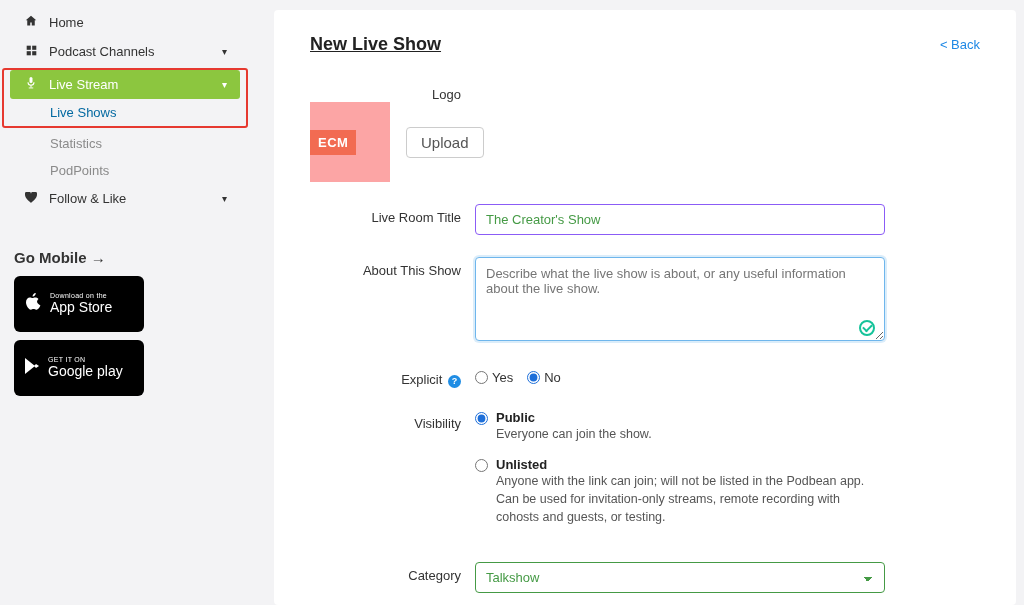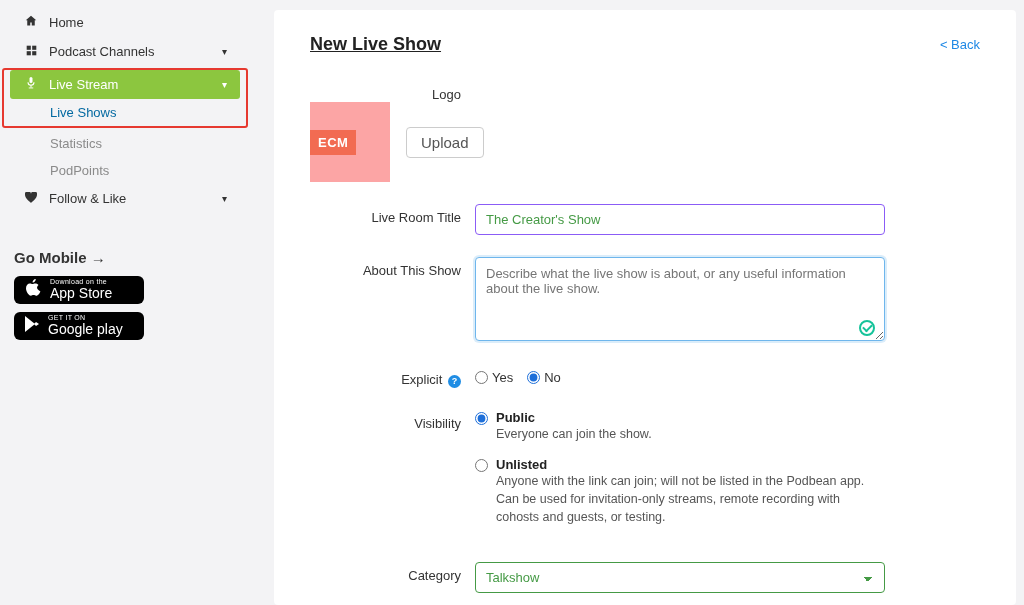--- a/index.html
+++ b/index.html
@@ -55,21 +55,21 @@
     padding: 0 6px;
   }
 
   .go-mobile { margin-top: 36px; padding: 0 4px; }
   .go-mobile h4 { font-size: 15px; font-weight: 700; margin-bottom: 10px; }
   .store-badge {
     display: flex; align-items: center;
     background: #000; color: #fff;
     border-radius: 6px;
     padding: 6px 10px;
-    width: 130px; height: 28px;
+    width: 130px; height: 56px;
     margin-bottom: 8px;
     cursor: pointer;
   }
   .store-badge .sb-icon { font-size: 20px; margin-right: 8px; }
   .store-badge .sb-text { display: flex; flex-direction: column; line-height: 1.1; }
   .store-badge .sb-small { font-size: 7px; letter-spacing: 0.3px; }
   .store-badge .sb-big { font-size: 14px; font-weight: 500; }
 
   .main {
     flex: 1;

